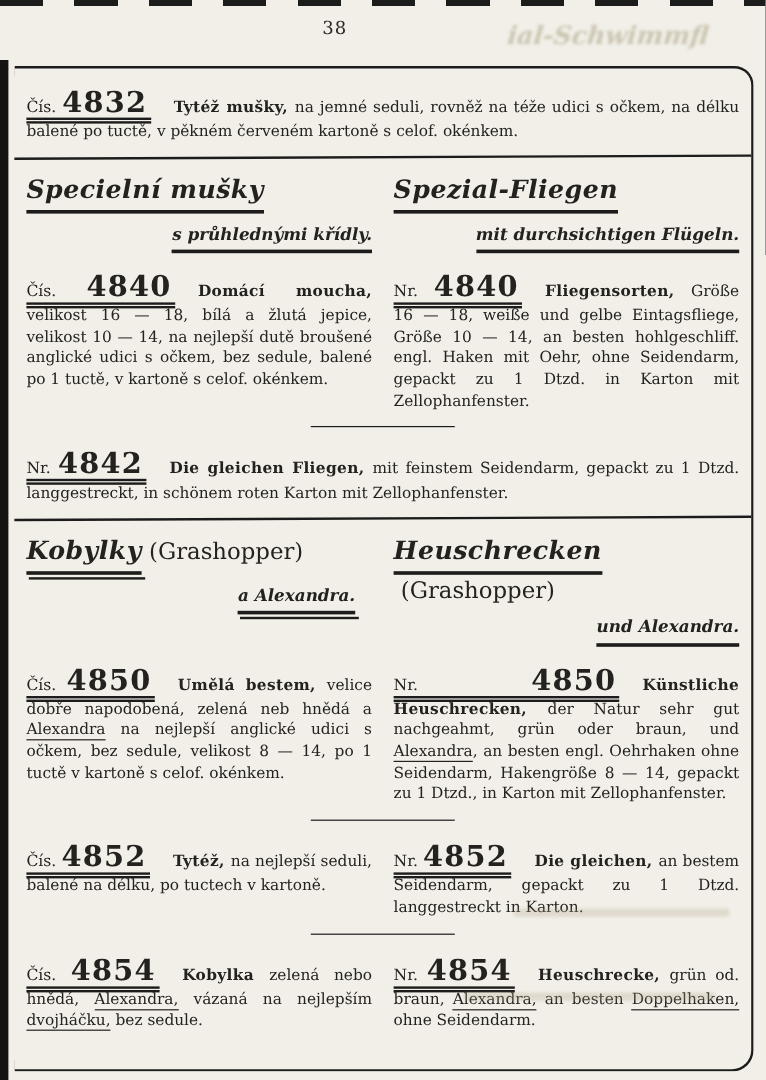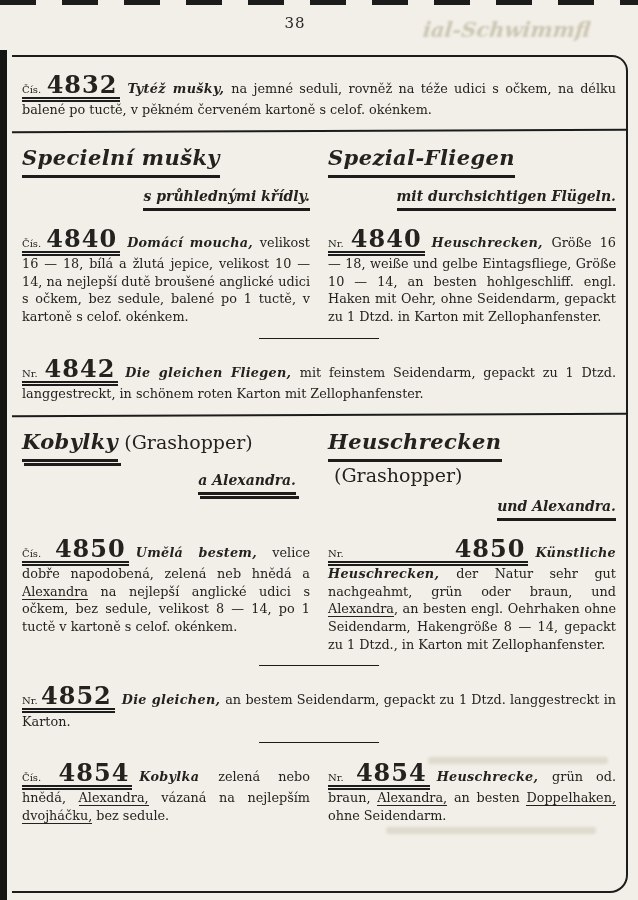--- a/index.html
+++ b/index.html
@@ -5,40 +5,40 @@
   html,body{margin:0;padding:0;}
   body{
     width:638px;height:900px;position:relative;overflow:hidden;
     background:#f1efe8;color:#24221f;
     font-family:"DejaVu Serif", serif;font-size:12.8px;line-height:1.38;
   }
   
   .top-dashes{position:absolute;top:0;left:0;width:100%;height:5px;
     background:repeating-linear-gradient(90deg,#1c1c1c 0 36px,transparent 36px 62px);}
   .left-bar{position:absolute;left:0;top:50px;width:7px;height:850px;background:#141412;}
-  .page-num{position:absolute;top:13px;left:260px;width:70px;text-align:center;
+  .page-num{position:absolute;top:13px;left:244px;width:70px;text-align:center;
     font-size:15px;letter-spacing:1px;color:#2a2824;}
   .ghost{position:absolute;top:16px;right:48px;font-style:italic;font-weight:bold;
     font-size:21px;color:#b3a98d;opacity:.6;filter:blur(1.2px);transform:skewX(-6deg);}
   .ghost-bar{position:absolute;background:rgba(176,166,138,.28);filter:blur(1.5px);height:7px;border-radius:3px;}
 
   .frame{position:absolute;left:12px;top:55px;width:616px;height:838px;box-sizing:border-box;
     border-top:2px solid #1c1c1c;border-right:2.5px solid #1c1c1c;border-bottom:2.5px solid #1c1c1c;
     border-radius:0 16px 18px 0;padding:0 10px;}
   .rule{border:none;border-top:2px solid #1c1c1c;margin:0 -10px;transform:rotate(-0.25deg);}
   .cdiv{width:120px;margin:5px auto 4px;border-top:1.8px solid #1c1c1c;}
 
   .sec{padding:2px 0 4px;}
   .pair{display:flex;gap:18px;align-items:flex-start;}
   .col{flex:1;min-width:0;}
   .entry{margin:9px 0 7px;text-align:justify;}
   .numwrap{white-space:nowrap;border-bottom:5px double #1c1c1c;padding:0 3px 1px 0;margin-right:7px;}
-  .prefix{font-size:10px;}
+  .prefix{font-size:13px;}
   .num{font-size:24px;font-weight:bold;letter-spacing:1px;}
-  .lead{font-weight:bold;font-style:italic;letter-spacing:.3px;}
+  .lead{font-weight:bold;letter-spacing:.3px;margin-left:12px;}
   .uline{border-bottom:1.2px solid #24221f;}
 
   .headings{display:flex;gap:18px;margin:10px 0 2px;}
   .hcol{flex:1;min-width:0;}
   .htitle{font-size:21px;font-weight:bold;font-style:italic;letter-spacing:.4px;}
   .hnote{font-size:19px;font-style:normal;font-weight:normal;margin-left:6px;}
   .hsub{text-align:right;margin-top:9px;font-size:14px;font-weight:bold;font-style:italic;}
   .ul{display:inline-block;border-bottom:3px solid #1d1c1a;padding-bottom:2px;position:relative;}
   .dbl::after{content:"";position:absolute;left:2px;right:-3px;bottom:-7px;height:2.5px;background:#1d1c1a;}
 </style>
@@ -71,21 +71,21 @@
       <div class="hcol">
         <span class="htitle ul">Spezial-Fliegen</span>
         <div class="hsub"><span class="ul">mit durchsichtigen Flügeln.</span></div>
       </div>
     </div>
     <div class="pair">
         <div class="col">
           <p class="entry"><span class="numwrap"><span class="prefix">Čís. </span><span class="num">4840</span></span><span class="lead">Domácí moucha, </span><span>velikost 16 — 18, bílá a žlutá jepice, velikost 10 — 14, na nejlepší dutě broušené anglické udici s očkem, bez sedule, balené po 1 tuctě, v kartoně s celof. okénkem.</span></p>
         </div>
         <div class="col">
-          <p class="entry"><span class="numwrap"><span class="prefix">Nr. </span><span class="num">4840</span></span><span class="lead">Heuschrecken, </span><span>Größe 16 — 18, weiße und gelbe Eintagsfliege, Größe 10 — 14, an besten hohlgeschliff. engl. Haken mit Oehr, ohne Seidendarm, gepackt zu 1 Dtzd. in Karton mit Zellophanfenster.</span></p>
+          <p class="entry"><span class="numwrap"><span class="prefix">Nr. </span><span class="num">4840</span></span><span class="lead">Fliegensorten, </span><span>Größe 16 — 18, weiße und gelbe Eintagsfliege, Größe 10 — 14, an besten hohlgeschliff. engl. Haken mit Oehr, ohne Seidendarm, gepackt zu 1 Dtzd. in Karton mit Zellophanfenster.</span></p>
         </div>
       </div>
     <div class="cdiv"></div>
     <div class="pair">
         <div class="col">
           <p class="entry"><span class="numwrap"><span class="prefix">Nr. </span><span class="num">4842</span></span><span class="lead">Die gleichen Fliegen, </span><span>mit feinstem Seidendarm, gepackt zu 1 Dtzd. langgestreckt, in schönem roten Karton mit Zellophanfenster.</span></p>
         </div>
       </div>
   </div>
 
@@ -106,20 +106,23 @@
         <div class="col">
           <p class="entry"><span class="numwrap"><span class="prefix">Čís. </span><span class="num">4850</span></span><span class="lead">Umělá bestem, </span><span>velice dobře napodobená, zelená neb hnědá a </span><span class="uline">Alexandra</span><span> na nejlepší anglické udici s očkem, bez sedule, velikost 8 — 14, po 1 tuctě v kartoně s celof. okénkem.</span></p>
         </div>
         <div class="col">
           <p class="entry"><span class="numwrap"><span class="prefix">Nr. </span><span class="num">4850</span></span><span class="lead">Künstliche Heuschrecken, </span><span>der Natur sehr gut nachgeahmt, grün oder braun, und </span><span class="uline">Alexandra</span><span>, an besten engl. Oehrhaken ohne Seidendarm, Hakengröße 8 — 14, gepackt zu 1 Dtzd., in Karton mit Zellophanfenster.</span></p>
         </div>
       </div>
     <div class="cdiv"></div>
     <div class="pair">
         <div class="col">
+          <p class="entry"><span class="numwrap"><span class="prefix">Čís. </span><span class="num">4852</span></span><span class="lead">Tytéž, </span><span>na nejlepší seduli, balené na délku, po tuctech v kartoně.</span></p>
+        </div>
+        <div class="col">
           <p class="entry"><span class="numwrap"><span class="prefix">Nr. </span><span class="num">4852</span></span><span class="lead">Die gleichen, </span><span>an bestem Seidendarm, gepackt zu 1 Dtzd. langgestreckt in Karton.</span></p>
         </div>
       </div>
     <div class="cdiv"></div>
     <div class="pair">
         <div class="col">
           <p class="entry"><span class="numwrap"><span class="prefix">Čís. </span><span class="num">4854</span></span><span class="lead">Kobylka </span><span>zelená nebo hnědá, </span><span class="uline">Alexandra,</span><span> vázaná na nejlepším </span><span class="uline">dvojháčku,</span><span> bez sedule.</span></p>
         </div>
         <div class="col">
           <p class="entry"><span class="numwrap"><span class="prefix">Nr. </span><span class="num">4854</span></span><span class="lead">Heuschrecke, </span><span>grün od. braun, </span><span class="uline">Alexandra,</span><span> an besten </span><span class="uline">Doppelhaken,</span><span> ohne Seidendarm.</span></p>

